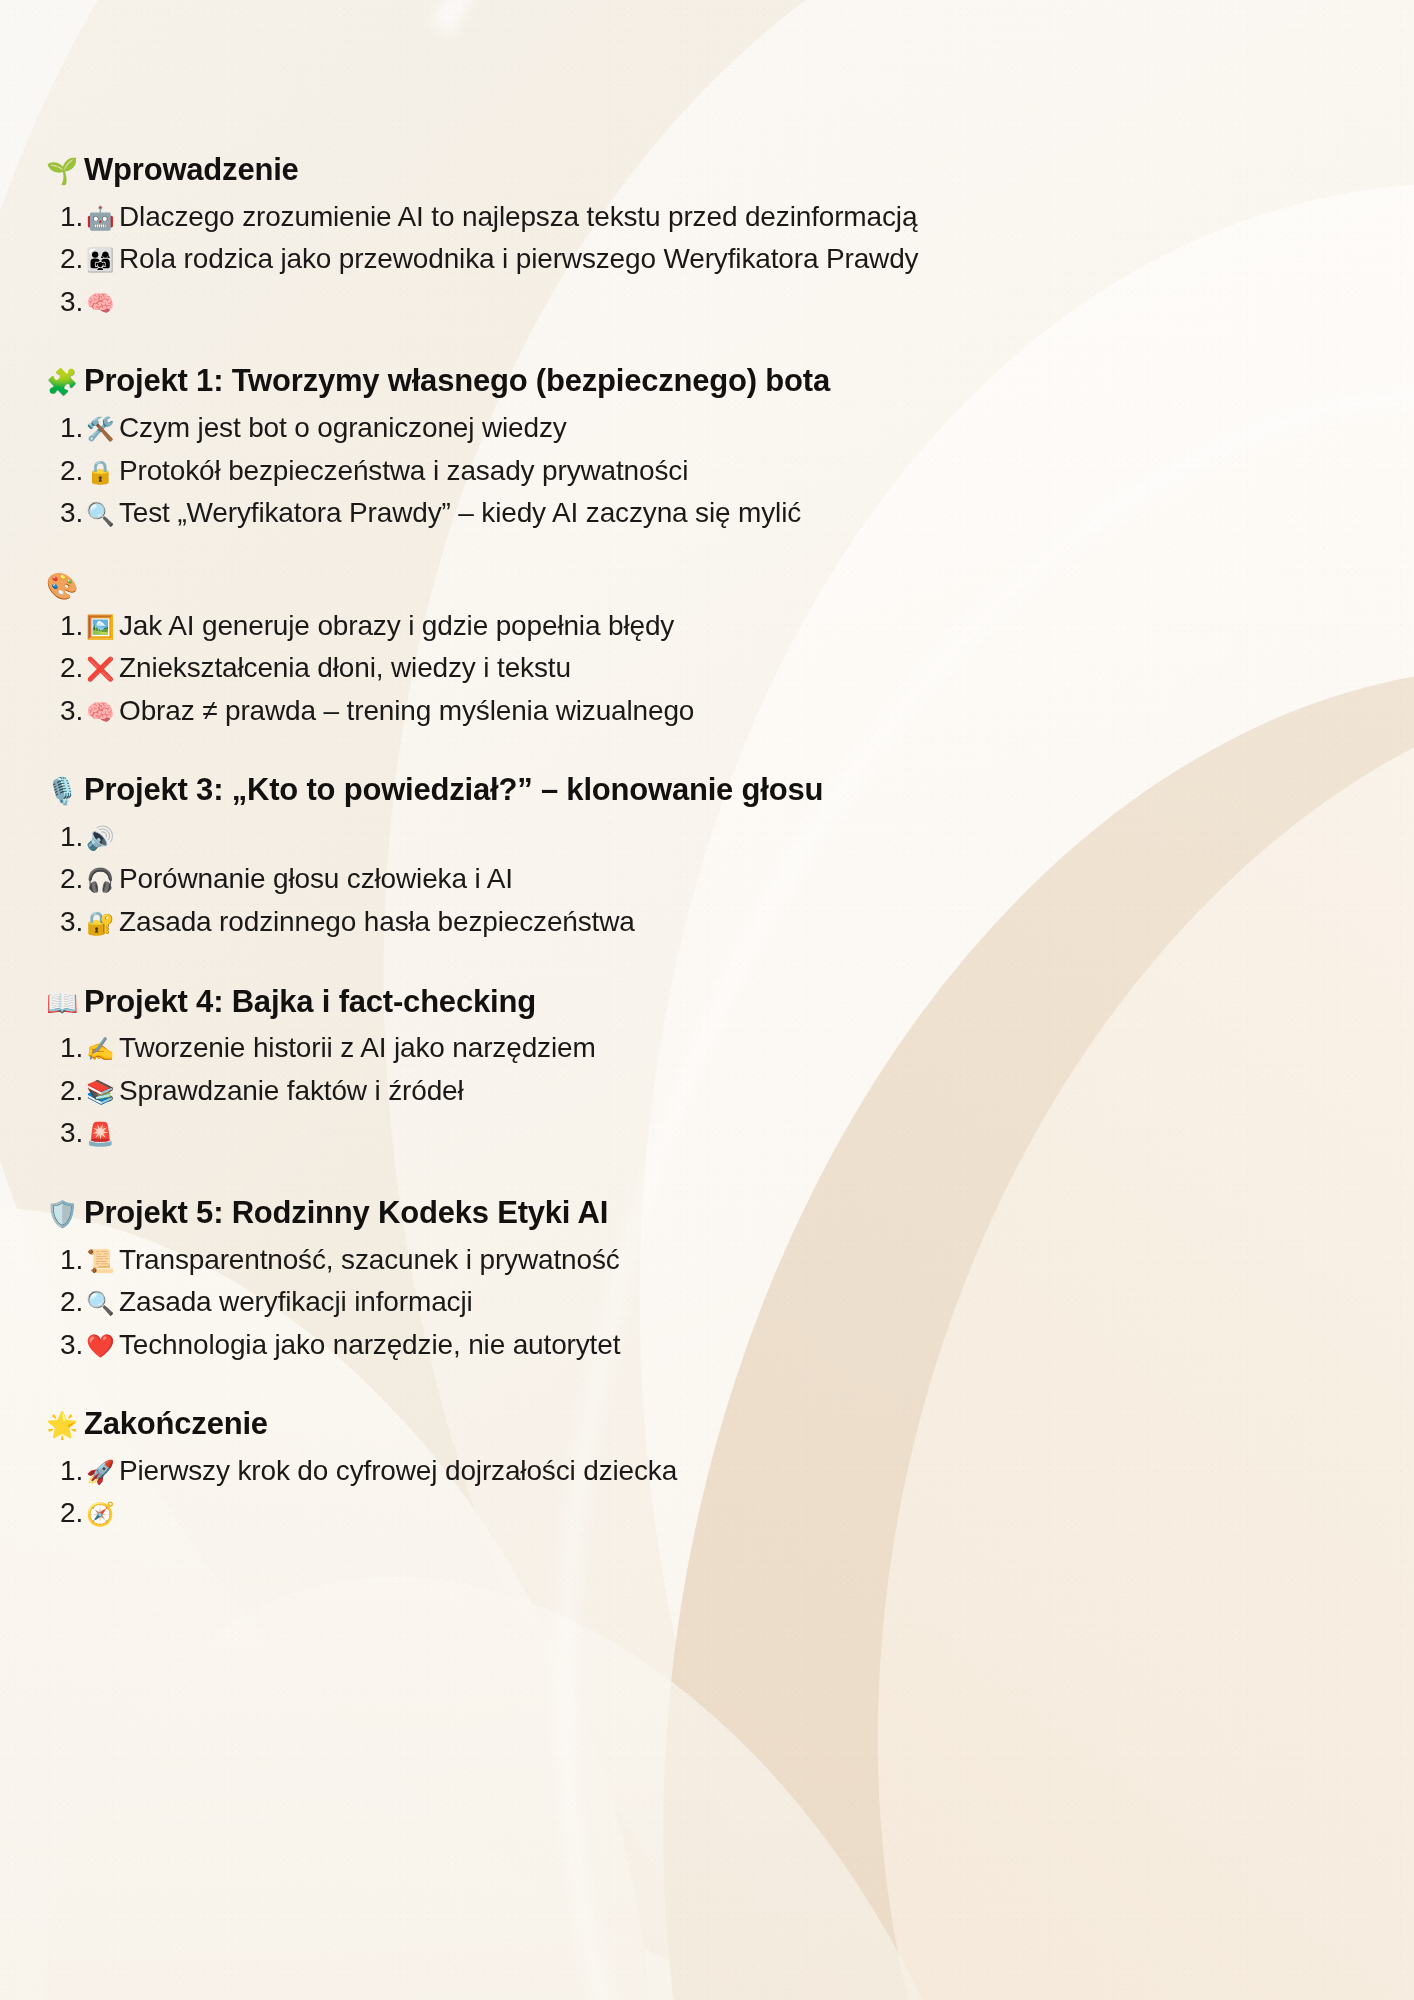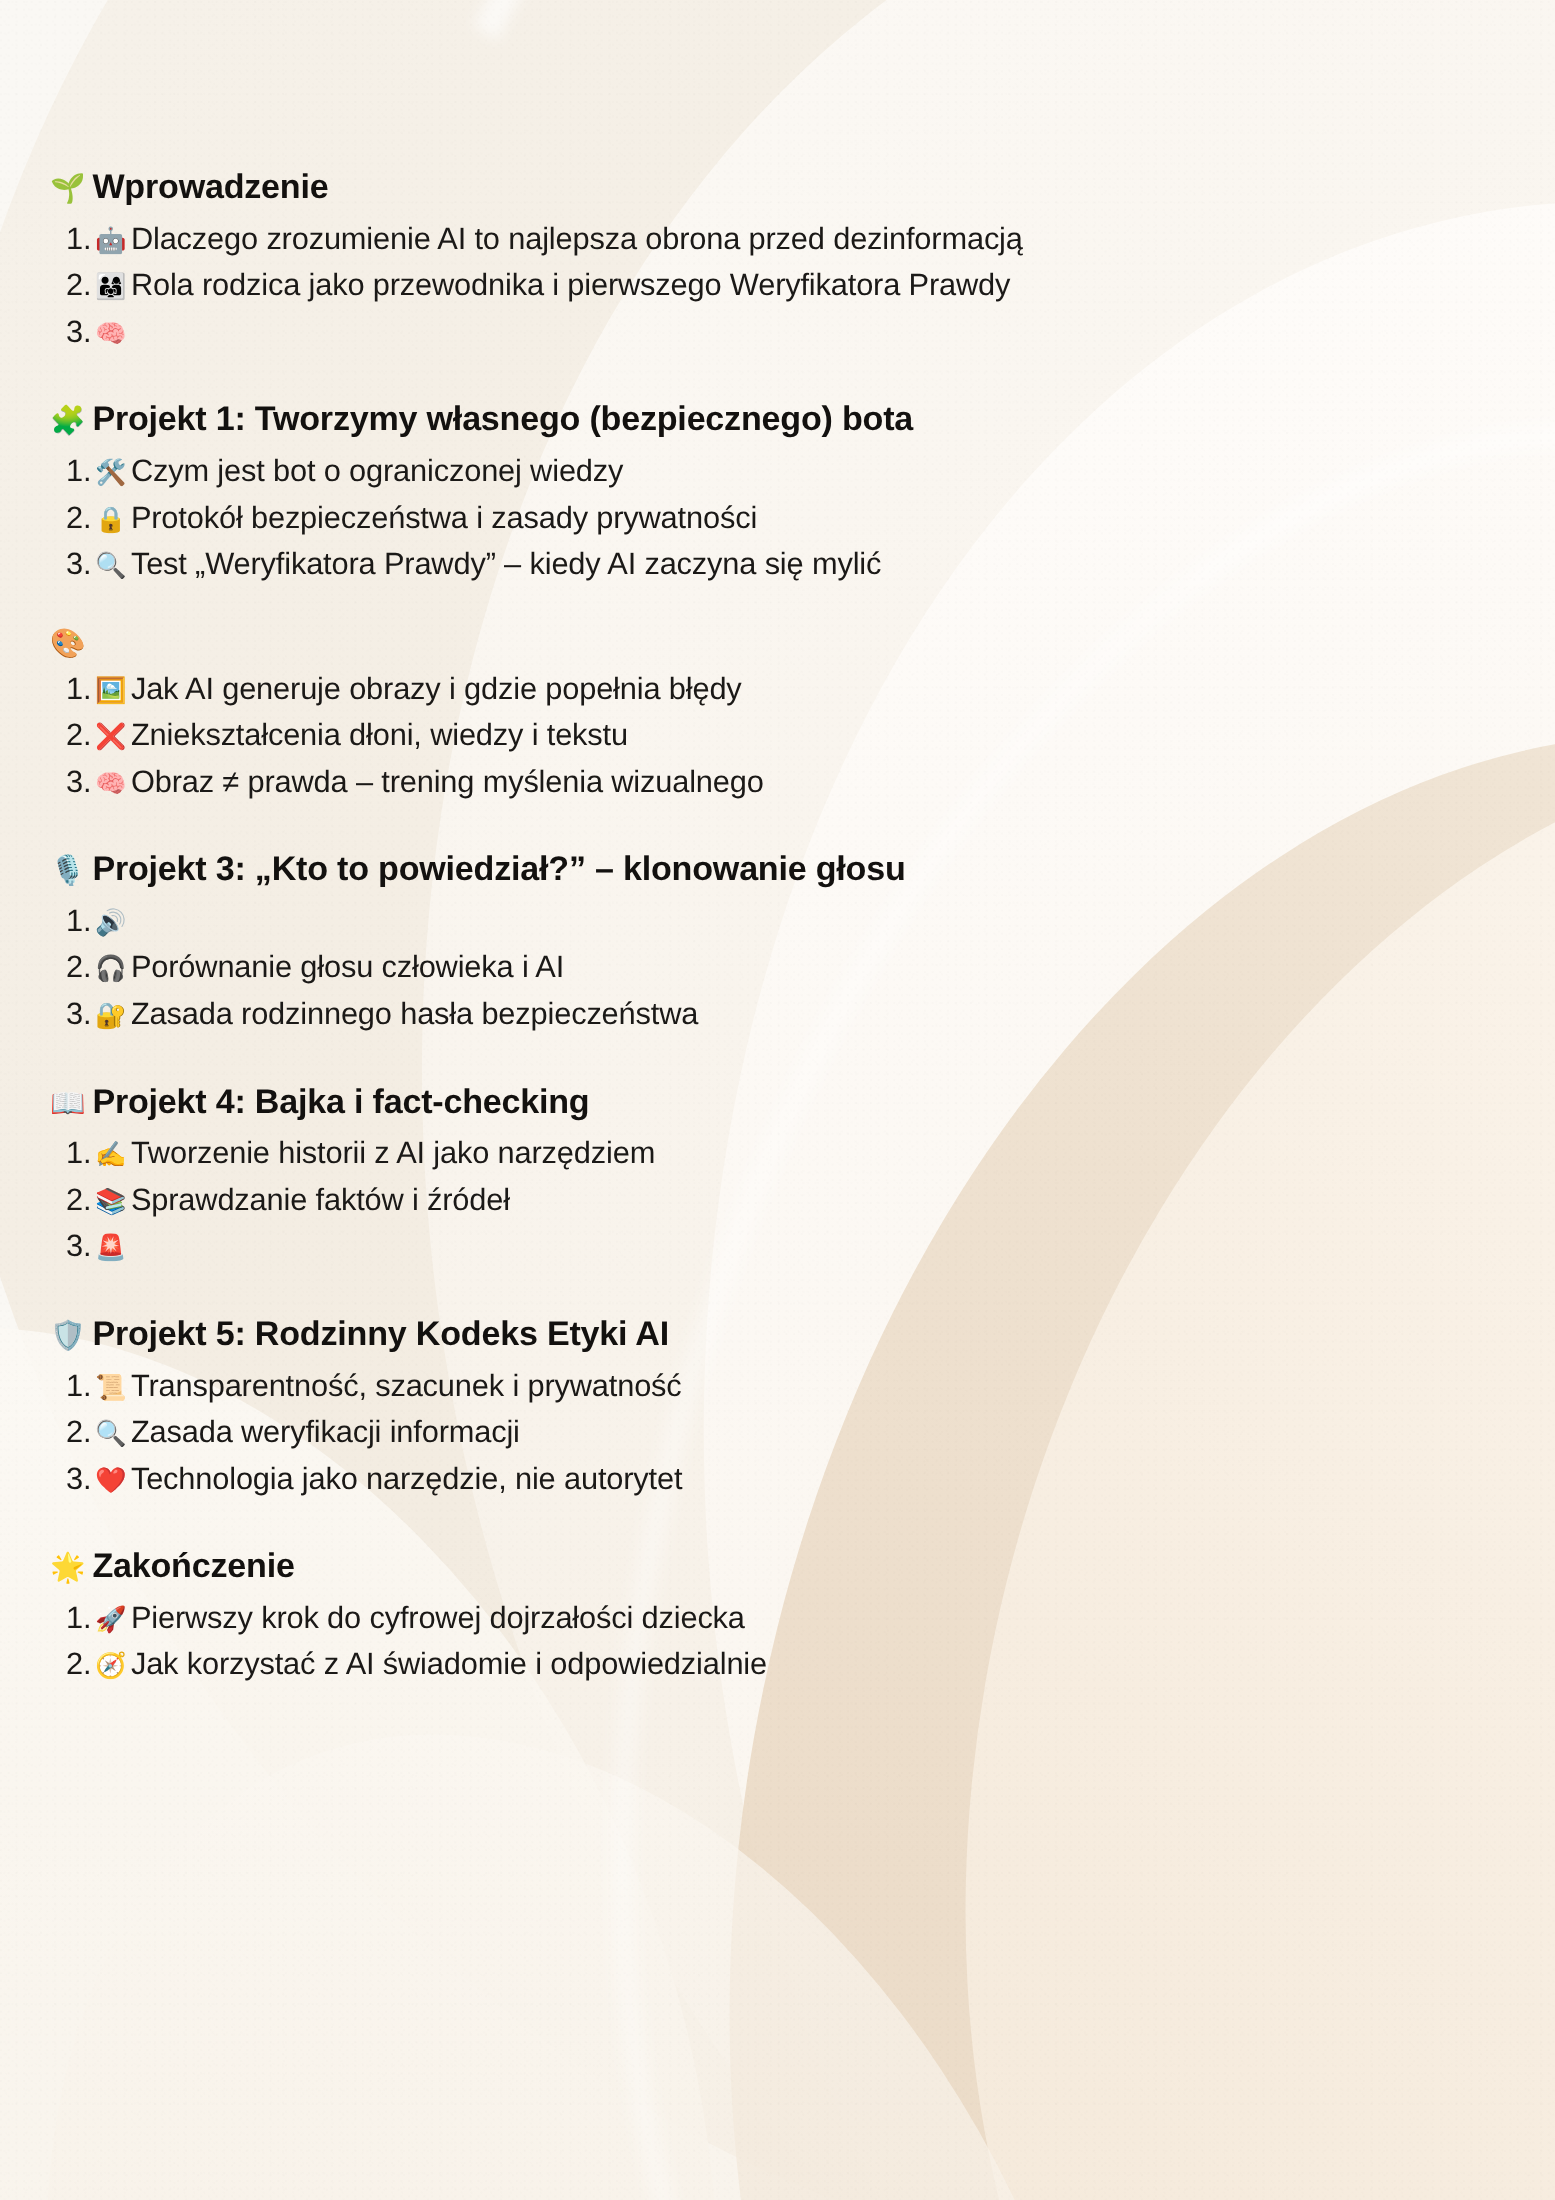--- a/index.html
+++ b/index.html
@@ -251,21 +251,21 @@
   <div class="content" id="content-root">
       <div class="section">
         <div class="section-heading">
           <span class="section-emoji">🌱</span>
           <span>Wprowadzenie</span>
         </div>
         <ol class="items">
           <li class="item">
             <span class="item-num">1.</span>
             <span class="item-emoji">🤖</span>
-            <span class="item-text">Dlaczego zrozumienie AI to najlepsza obrona przed dezinformacją</span>
+            <span class="item-text">Dlaczego zrozumienie AI to najlepsza tekstu przed dezinformacją</span>
           </li>
           <li class="item">
             <span class="item-num">2.</span>
             <span class="item-emoji">👨‍👩‍👧</span>
             <span class="item-text">Rola rodzica jako przewodnika i pierwszego Weryfikatora Prawdy</span>
           </li>
           <li class="item">
             <span class="item-num">3.</span>
             <span class="item-emoji">🧠</span>
           </li>
@@ -390,19 +390,18 @@
         </div>
         <ol class="items">
           <li class="item">
             <span class="item-num">1.</span>
             <span class="item-emoji">🚀</span>
             <span class="item-text">Pierwszy krok do cyfrowej dojrzałości dziecka</span>
           </li>
           <li class="item">
             <span class="item-num">2.</span>
             <span class="item-emoji">🧭</span>
-            <span class="item-text">Jak korzystać z AI świadomie i odpowiedzialnie</span>
           </li>
         </ol>
       </div>
     </div>
 
 </div>
 
 </body></html>

